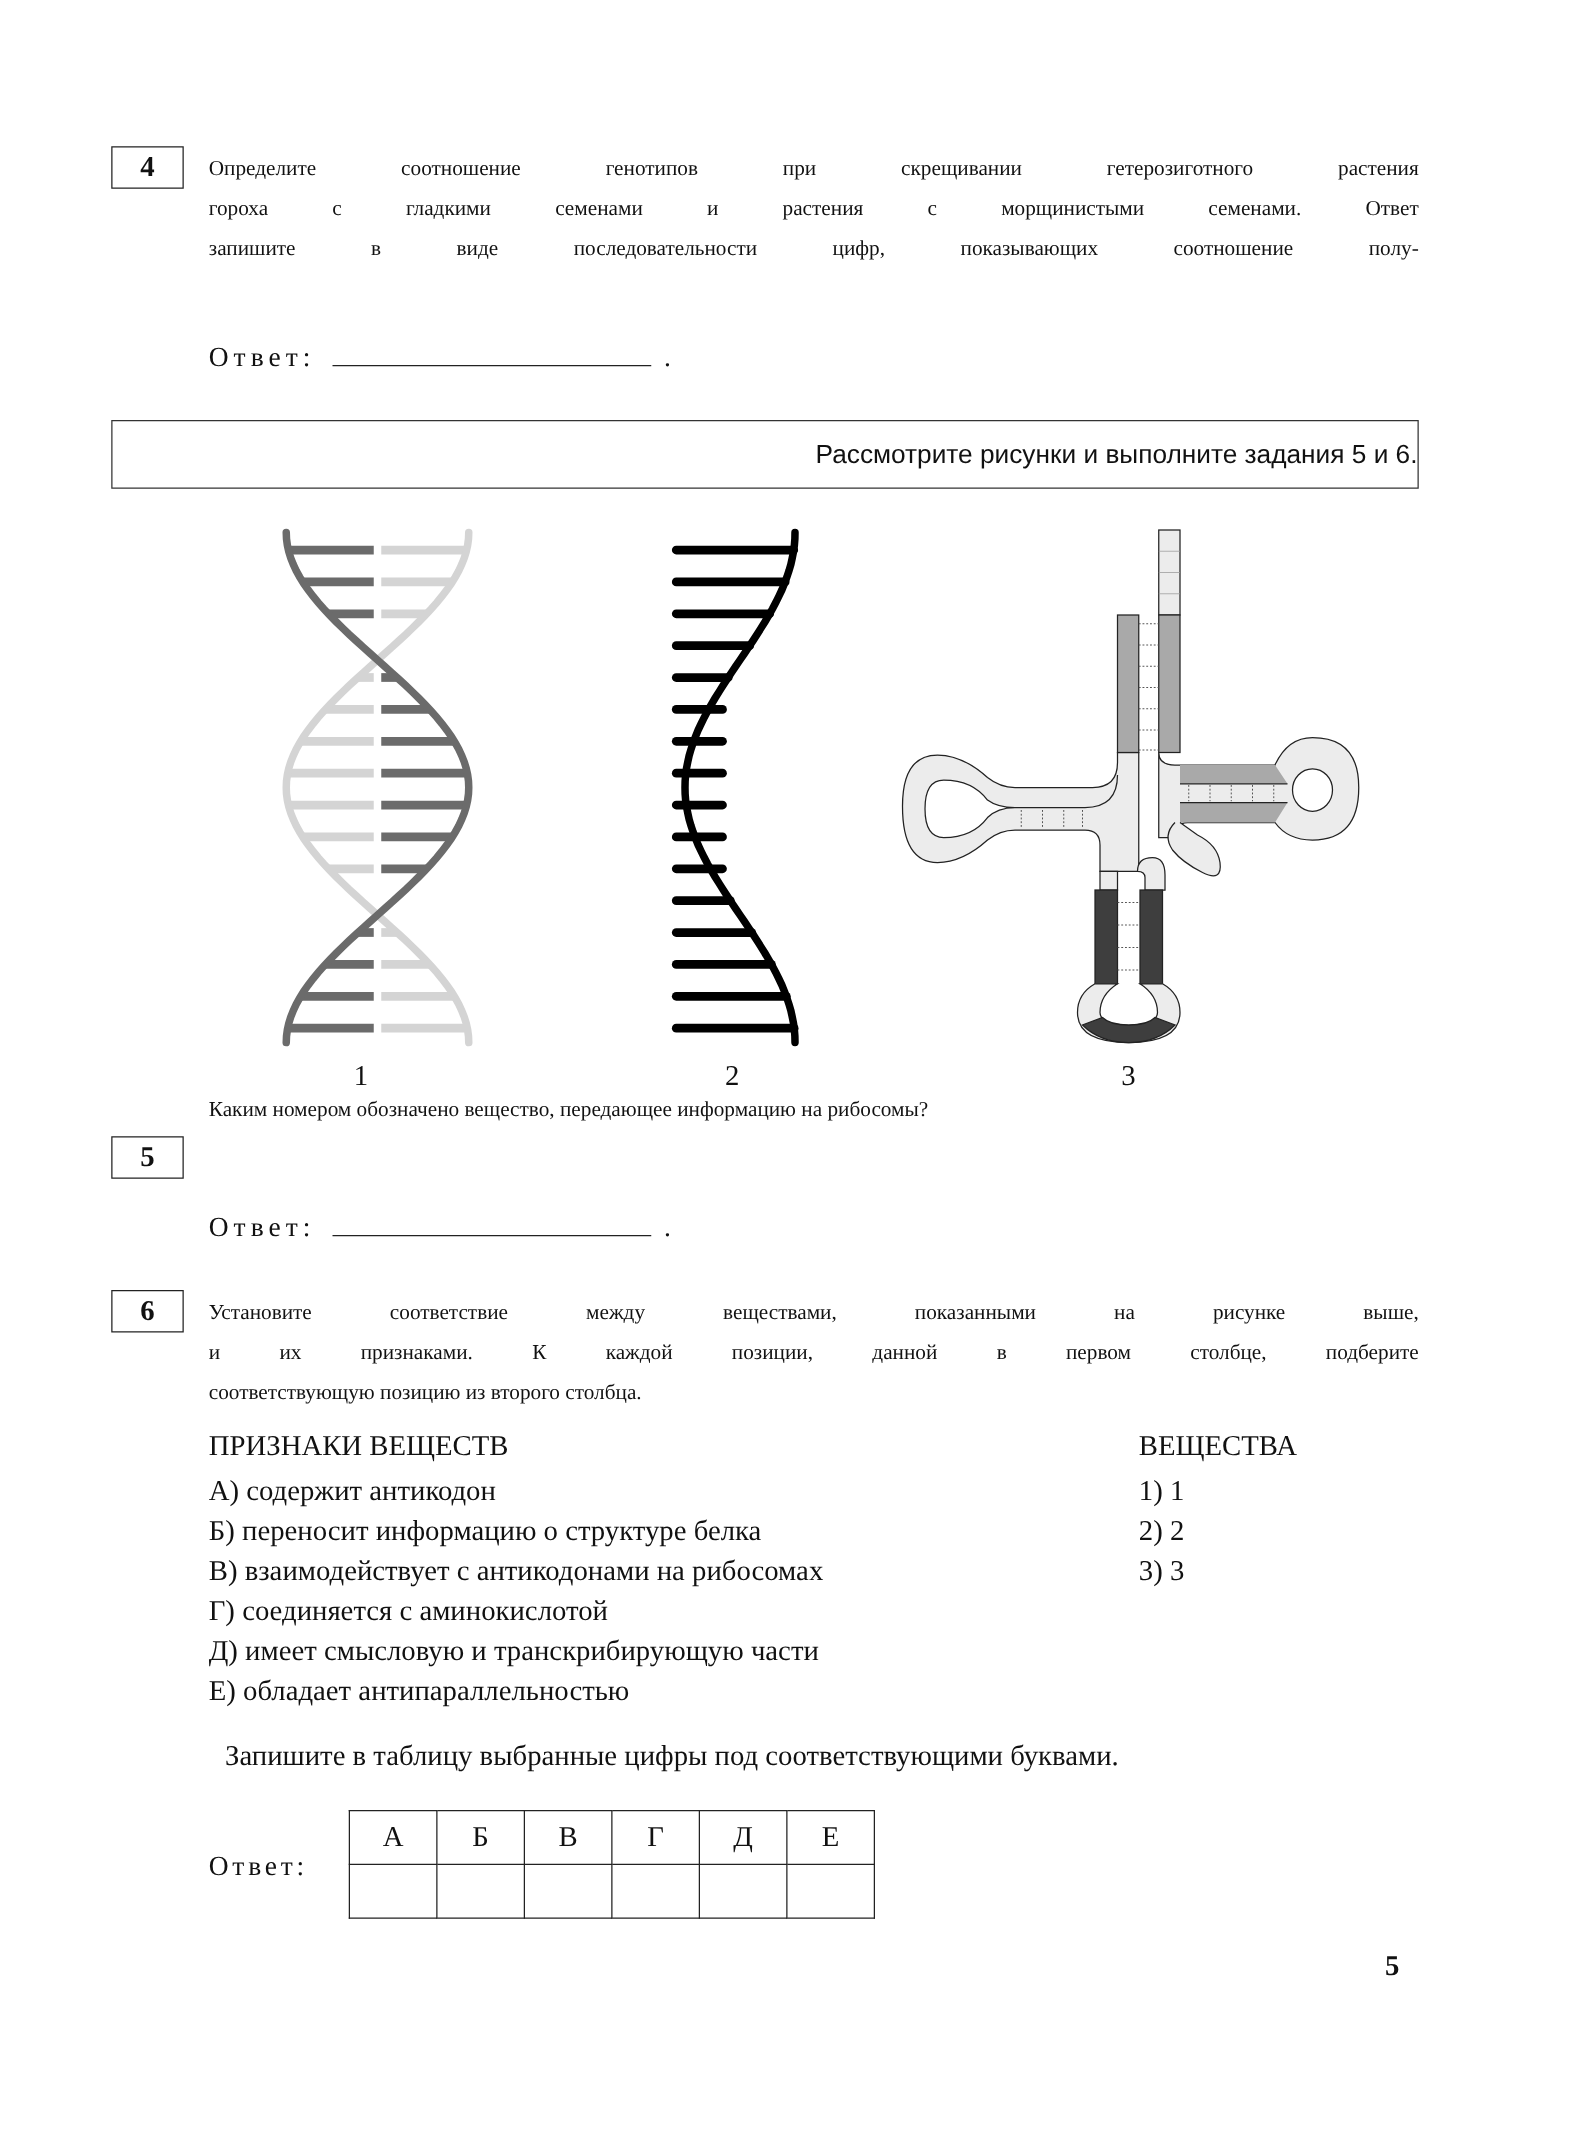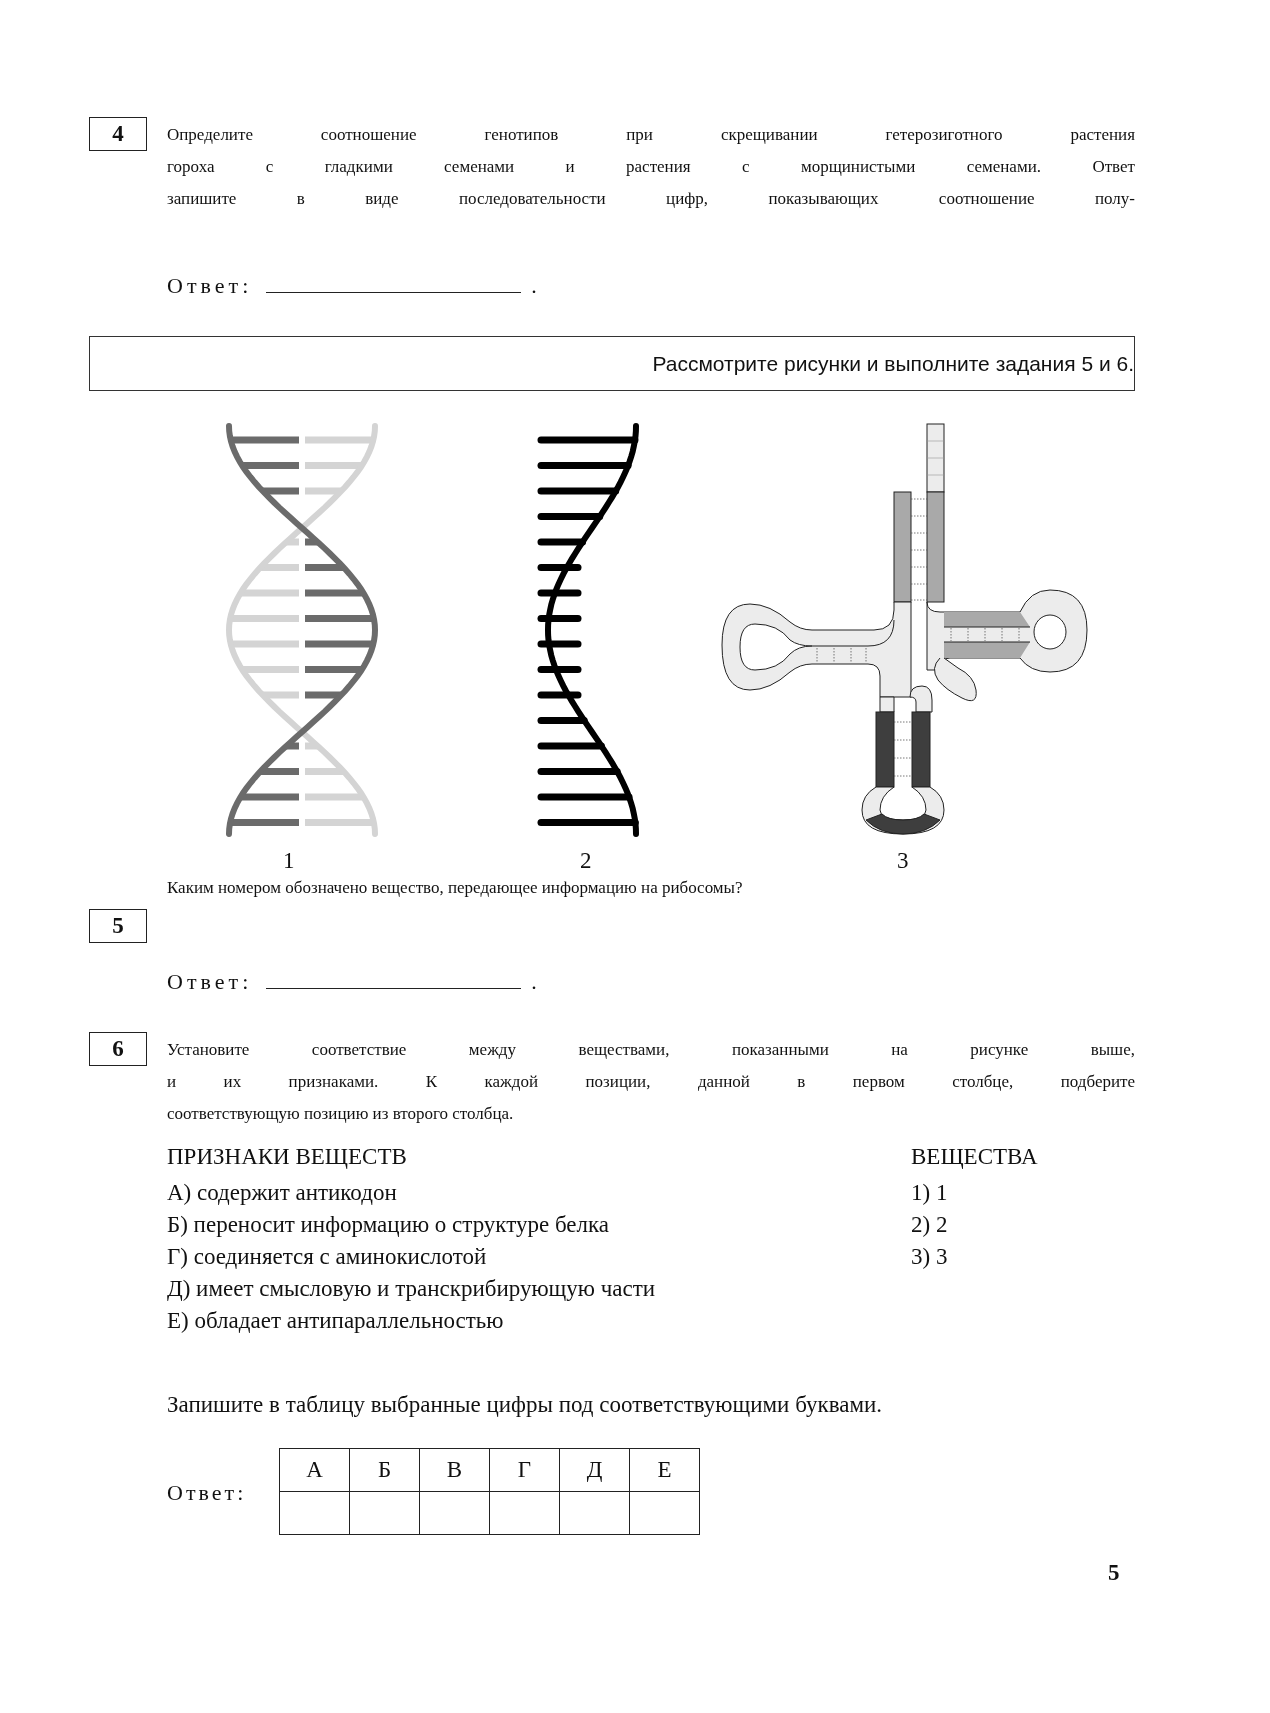--- a/index.html
+++ b/index.html
@@ -188,31 +188,32 @@
   <span class="ln">и их признаками. К каждой позиции, данной в первом столбце, подберите</span>
   <span class="ln last">соответствующую позицию из второго столбца.</span>
 </div>
 
 <div class="coltext" style="left:167px; top:1141px;">ПРИЗНАКИ ВЕЩЕСТВ</div>
 <div class="coltext" style="left:911px; top:1141px;">ВЕЩЕСТВА</div>
 
 <div class="coltext" style="left:167px; top:1177px;">
   <div>А) содержит антикодон</div>
   <div>Б) переносит информацию о структуре белка</div>
+  <div>В) взаимодействует с антикодонами на рибосомах</div>
   <div>Г) соединяется с аминокислотой</div>
   <div>Д) имеет смысловую и транскрибирующую части</div>
   <div>Е) обладает антипараллельностью</div>
 </div>
 <div class="coltext" style="left:911px; top:1177px;">
   <div>1) 1</div>
   <div>2) 2</div>
   <div>3) 3</div>
 </div>
 
-<div class="coltext" style="left:167px; top:1389px;font-family:Liberation Serif, serif;">Запишите в таблицу выбранные цифры под соответствующими буквами.</div>
+<div class="coltext" style="left:180px; top:1389px;font-family:Liberation Serif, serif;">Запишите в таблицу выбранные цифры под соответствующими буквами.</div>
 
 <div class="answer" style="top:1480px; letter-spacing:3px;">
   <span>Ответ:</span>
 </div>
 <table class="ans">
   <tbody>
       <tr>
     <td>А</td>
     <td>Б</td>
     <td>В</td>

